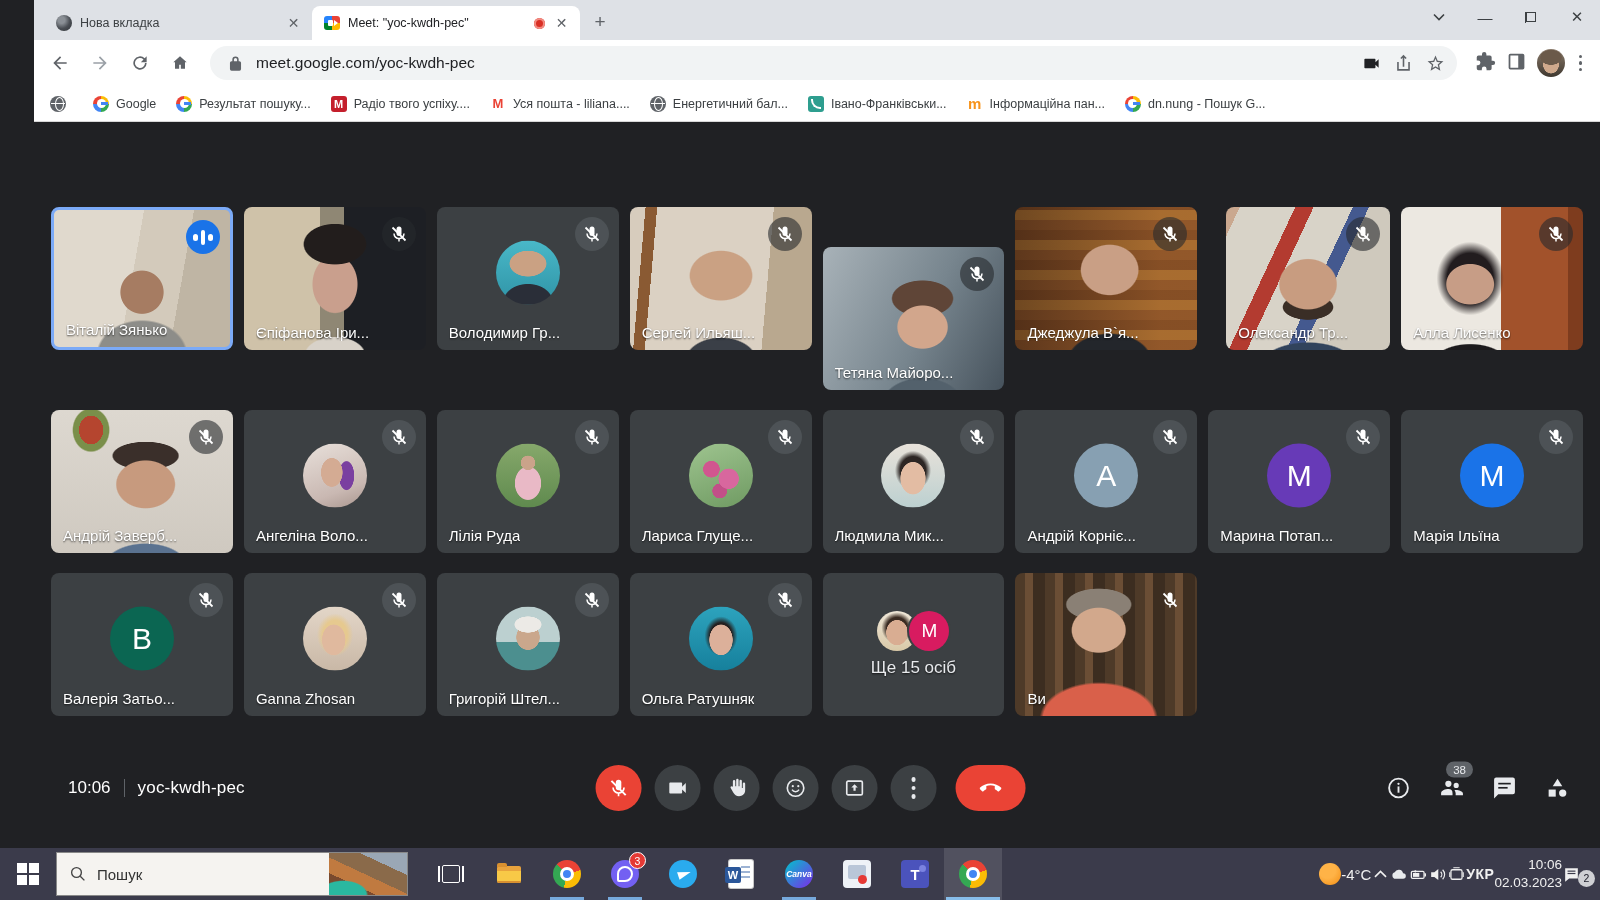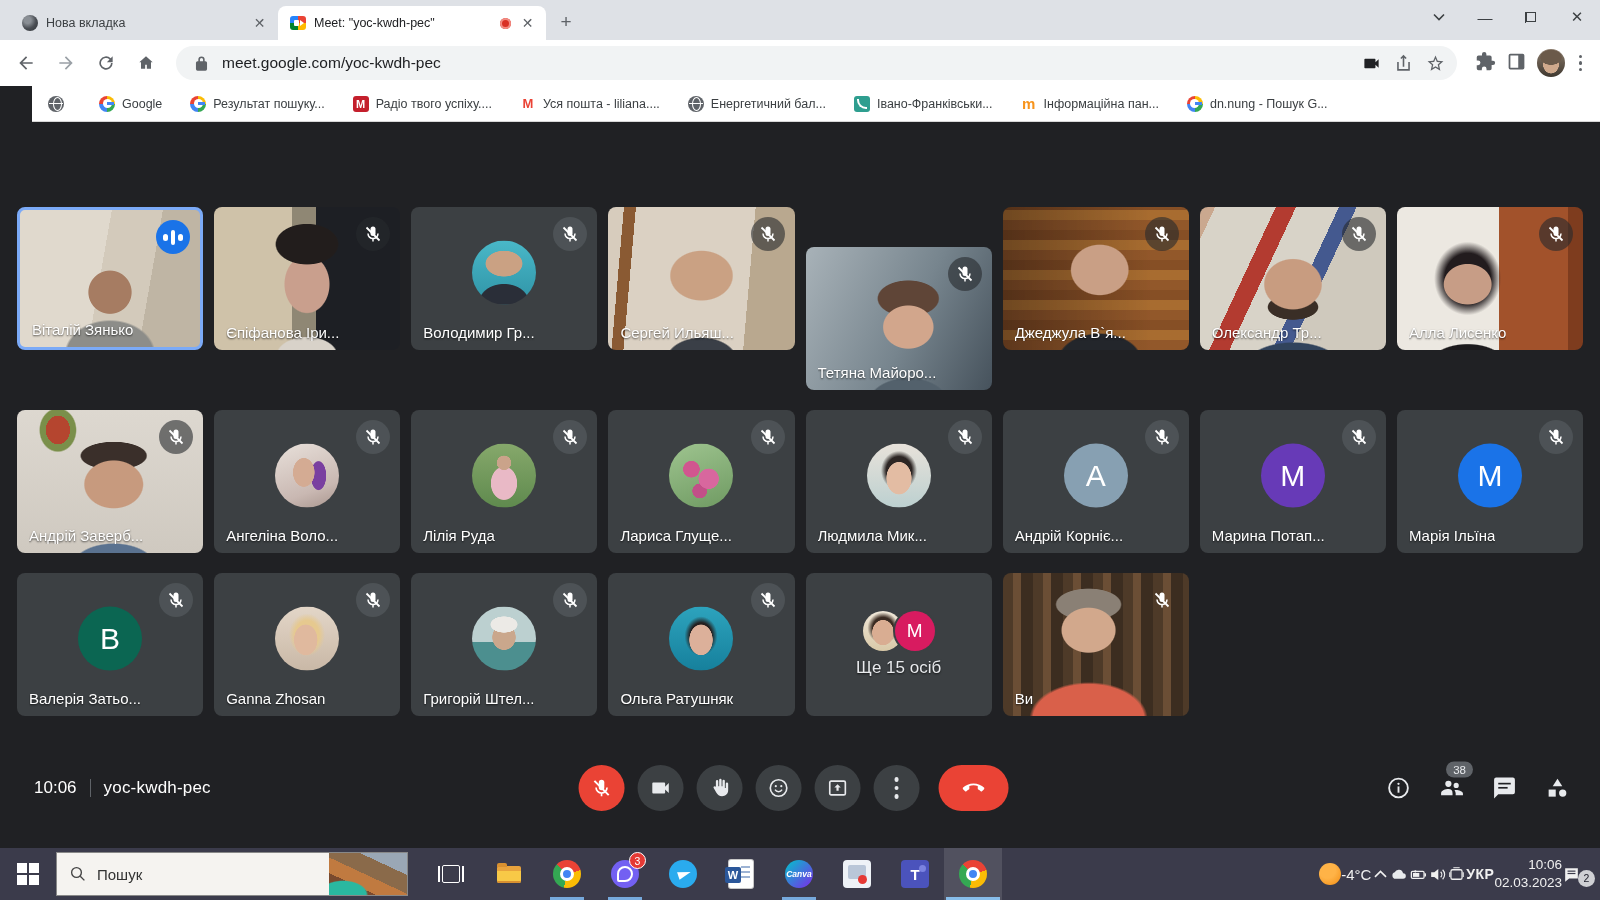--- a/index.html
+++ b/index.html
@@ -1,17 +1,17 @@
 <!DOCTYPE html>
 <html><head>
 <meta charset="utf-8">
 <style>
   html,body{margin:0;padding:0;background:#000;}
   *{box-sizing:border-box;font-family:"Liberation Sans",sans-serif;}
-  .screen{position:relative;width:1600px;height:900px;overflow:hidden;background:#202124;}
+  .screen{position:relative;width:1600px;height:900px;overflow:hidden;background:#202124;padding-left:34px;}
 
   
   .tabstrip{height:40px;background:#dee1e6;display:flex;align-items:flex-end;padding-left:10px;position:relative;}
   .tab{display:flex;align-items:center;gap:8px;height:34px;width:268px;padding:0 10px 0 12px;border-radius:8px 8px 0 0;font-size:12.5px;color:#3c4043;}
   .tab.active{background:#fff;color:#202124;}
   .tab .title{flex:1;white-space:nowrap;overflow:hidden;text-overflow:ellipsis;}
   .tab-close{width:17px;height:17px;border-radius:50%;display:flex;align-items:center;justify-content:center;color:#5f6368;font-size:14px;line-height:1;}
   .fav-dark{width:16px;height:16px;border-radius:50%;background:radial-gradient(circle at 35% 32%,#8a8f95 0 22%,#4a4e54 55%,#2f3236 100%);flex:none;}
   .fav-meet{width:16px;height:14px;border-radius:3px;background:conic-gradient(from 0deg,#ea4335 0 25%,#ffba00 25% 50%,#00832d 50% 75%,#2684fc 75%);position:relative;flex:none;}
   .fav-meet::after{content:"";position:absolute;left:4px;top:4px;width:5px;height:6px;background:#fff;border-radius:1px;}
@@ -32,21 +32,21 @@
   .omnibox .url{flex:1;font-size:15.5px;color:#202124;}
   .obicon{width:22px;height:22px;display:flex;align-items:center;justify-content:center;flex:none;}
   .obicon svg{width:19px;height:19px;fill:#5f6368;}
   .toolbar-right{display:flex;align-items:center;gap:10px;padding:0 4px;}
   .toolbar-right svg{width:21px;height:21px;fill:#5f6368;}
   .profile-avatar{width:28px;height:28px;border-radius:50%;background:radial-gradient(ellipse 13px 9px at 50% 30%,#6b5a4a 0 80%,rgba(0,0,0,0) 85%),radial-gradient(ellipse 9px 11px at 50% 52%,#cfa98c 0 88%,rgba(0,0,0,0) 92%),linear-gradient(180deg,#8a7a6a,#3f3830);}
   .menu-dots{display:flex;flex-direction:column;gap:3px;padding:4px;}
   .menu-dots i{width:3.5px;height:3.5px;border-radius:50%;background:#5f6368;}
 
   
-  .bookmarks{height:36px;background:#fff;display:flex;align-items:center;gap:28px;padding:0 16px;border-bottom:1px solid #d7d7d7;margin-left:32px;}
+  .bookmarks{height:36px;background:#fff;display:flex;align-items:center;gap:20px;padding:0 16px;border-bottom:1px solid #d7d7d7;}
   .bm{display:flex;align-items:center;gap:7px;font-size:12.5px;color:#3c4043;white-space:nowrap;}
   .bm-ico{width:16px;height:16px;border-radius:3px;display:inline-flex;align-items:center;justify-content:center;position:relative;flex:none;}
   .bm-ico.globe{border-radius:50%;background:#5f6368;}
   .bm-ico.globe::before{content:"";position:absolute;left:1px;right:1px;top:7px;height:1.5px;background:#fff;}
   .bm-ico.globe::after{content:"";position:absolute;left:4.5px;top:1px;bottom:1px;width:7px;border:1.2px solid #fff;border-radius:50%;}
   .bm-ico.g{border-radius:50%;background:conic-gradient(from -90deg,#ea4335 0 25%,#fbbc05 25% 50%,#34a853 50% 75%,#4285f4 75%);}
   .bm-ico.g::after{content:"";position:absolute;inset:3.5px;border-radius:50%;background:#fff;}
   .bm-ico.g::before{content:"";position:absolute;right:1px;top:6.5px;width:7px;height:3px;background:#4285f4;z-index:1;}
   .bm-ico.gmail::after{content:"M";color:#ea4335;font-weight:bold;font-size:13px;}
   .bm-ico.radio{background:#c41f2c;}
@@ -77,21 +77,21 @@
   .more-wrap .sm.ltr{margin-left:-8px;box-shadow:0 0 0 2px #3c4043;}
   .more-wrap .sm i{font-style:normal;color:#fff;font-size:19px;font-weight:500;}
 
   
   .vitaliy{background:radial-gradient(circle 23px at 50% 60%,#a67c62 0 92%,rgba(0,0,0,0) 96%),radial-gradient(ellipse 62px 48px at 50% 106%,#8d8d89 0 70%,rgba(0,0,0,0) 74%),linear-gradient(100deg,#e0d9cd 0 45%,#d3cabb 45% 70%,#bfb5a4 70%);}
   .epifanova{background:radial-gradient(ellipse 34px 22px at 50% 26%,#221d1c 0 90%,rgba(0,0,0,0) 94%),radial-gradient(ellipse 25px 32px at 50% 54%,#c99f8d 0 88%,rgba(0,0,0,0) 92%),radial-gradient(ellipse 42px 26px at 50% 104%,#d8d2c9 0 70%,rgba(0,0,0,0) 74%),linear-gradient(90deg,#cfc2a9 0 42%,#8f8774 42% 55%,#1d1f24 55%);}
   .volodymyr{background:radial-gradient(ellipse 20px 14px at 50% 36%,#caa183 0 90%,rgba(0,0,0,0) 94%),radial-gradient(ellipse 30px 22px at 50% 96%,#2a2e38 0 80%,rgba(0,0,0,0) 84%),linear-gradient(180deg,#49b8c8,#2f93a6);}
   .sergey{background:radial-gradient(ellipse 34px 27px at 50% 48%,#caa183 0 90%,rgba(0,0,0,0) 94%),radial-gradient(ellipse 48px 32px at 50% 108%,#3a3f47 0 72%,rgba(0,0,0,0) 76%),linear-gradient(95deg,#d7ccbd 0 8%,#8a5a33 8% 14%,#dbd1c3 14% 74%,#b9a88f 74%);}
   .tetyana{background:radial-gradient(ellipse 28px 24px at 55% 56%,#d2a68c 0 88%,rgba(0,0,0,0) 92%),radial-gradient(ellipse 34px 20px at 55% 36%,#5f4537 0 88%,rgba(0,0,0,0) 92%),radial-gradient(ellipse 52px 34px at 55% 110%,#53616c 0 75%,rgba(0,0,0,0) 79%),linear-gradient(115deg,#a8b2b8,#77858e 55%,#46525c);margin-top:40px;}
   .dzhedzhula{background:radial-gradient(ellipse 32px 28px at 52% 44%,#c99f85 0 88%,rgba(0,0,0,0) 92%),radial-gradient(ellipse 54px 36px at 52% 108%,#23262b 0 75%,rgba(0,0,0,0) 79%),linear-gradient(90deg,rgba(40,20,5,.35),rgba(255,150,50,.18) 80%),repeating-linear-gradient(0deg,#7a4a28 0 10px,#95632f 10px 20px,#6b3f22 20px 30px);}
-  .oleksandrtr{background:radial-gradient(ellipse 32px 28px at 50% 54%,#c89c80 0 88%,rgba(0,0,0,0) 92%),radial-gradient(ellipse 28px 14px at 50% 70%,#3a2e26 0 88%,rgba(0,0,0,0) 92%),radial-gradient(ellipse 62px 32px at 50% 112%,#31435c 0 75%,rgba(0,0,0,0) 79%),linear-gradient(115deg,#caa88f 0 6%,#d8d3c8 6% 30%,#b33b30 30% 38%,#d8d3c8 38% 55%,#44598f 55% 62%,#cfc9bd 62%);}
+  .oleksandrtr{background:radial-gradient(ellipse 32px 28px at 50% 54%,#c89c80 0 88%,rgba(0,0,0,0) 92%),radial-gradient(ellipse 28px 14px at 50% 70%,#3a2e26 0 88%,rgba(0,0,0,0) 92%),radial-gradient(ellipse 62px 32px at 50% 112%,#31435c 0 75%,rgba(0,0,0,0) 79%),linear-gradient(115deg,#caa88f 0 6%,#d8d3c8 6% 30%,#b33b30 30% 38%,#d8d3c8 38% 55%,#44598f 55% 62%,#cfc9bd 62%);margin-left:18px;}
   .sofiia{background:radial-gradient(ellipse 22px 28px at 50% 44%,#cda692 0 88%,rgba(0,0,0,0) 92%),radial-gradient(ellipse 42px 58px at 50% 58%,#201a18 0 80%,rgba(0,0,0,0) 90%),linear-gradient(100deg,#d3c6b2,#b5a68f 75%,#958468);}
   .alla{background:radial-gradient(ellipse 26px 22px at 38% 54%,#c79d86 0 90%,rgba(0,0,0,0) 94%),radial-gradient(ellipse 42px 46px at 38% 50%,#221c1e 0 55%,rgba(0,0,0,0) 80%),radial-gradient(ellipse 52px 28px at 38% 110%,#1c1a1c 0 70%,rgba(0,0,0,0) 74%),linear-gradient(90deg,#ece8e1 0 55%,#a2522b 55% 92%,#7e3c1e 92%);}
   .andriyz{background:radial-gradient(ellipse 32px 26px at 52% 52%,#c79a7e 0 90%,rgba(0,0,0,0) 94%),radial-gradient(ellipse 38px 16px at 52% 32%,#3a2f2a 0 85%,rgba(0,0,0,0) 89%),radial-gradient(ellipse 56px 32px at 52% 110%,#5a7290 0 72%,rgba(0,0,0,0) 76%),radial-gradient(ellipse 22px 26px at 22% 14%,#b5452f 0 55%,#7a8f4a 55% 80%,rgba(0,0,0,0) 86%),linear-gradient(180deg,#ddd8d0,#cfc9c0);}
   .anhelina{background:radial-gradient(ellipse 12px 16px at 45% 45%,#d4ab93 0 88%,rgba(0,0,0,0) 92%),radial-gradient(ellipse 9px 17px at 68% 50%,#7a3fa0 0 82%,rgba(0,0,0,0) 88%),linear-gradient(160deg,#e8e0da,#c9b8b2 70%,#a8958e);}
   .liliya{background:radial-gradient(circle 8px at 50% 30%,#caa38a 0 88%,rgba(0,0,0,0) 92%),radial-gradient(ellipse 15px 19px at 50% 62%,#e9b9c6 0 85%,rgba(0,0,0,0) 90%),linear-gradient(180deg,#86a86b,#5f8a4e);}
   .larysa{background:radial-gradient(circle 9px at 35% 40%,#d1568f 0 90%,rgba(0,0,0,0) 95%),radial-gradient(circle 11px at 62% 55%,#d8679e 0 90%,rgba(0,0,0,0) 95%),radial-gradient(circle 8px at 48% 74%,#c24f88 0 90%,rgba(0,0,0,0) 95%),linear-gradient(160deg,#9ec48f,#6f9a62);}
   .lyudmyla{background:radial-gradient(ellipse 14px 18px at 50% 54%,#e3bca3 0 88%,rgba(0,0,0,0) 92%),radial-gradient(ellipse 22px 24px at 50% 42%,#2d2624 0 58%,rgba(0,0,0,0) 82%),linear-gradient(180deg,#e8e2da,#bcd0d0);}
   .oleksandrbu{background:radial-gradient(ellipse 15px 12px at 50% 42%,#c9a086 0 88%,rgba(0,0,0,0) 92%),radial-gradient(ellipse 24px 17px at 50% 92%,#23211f 0 80%,rgba(0,0,0,0) 86%),linear-gradient(160deg,#c9c25a,#8a9a3e 60%,#6f7e33);}
   .ganna{background:radial-gradient(ellipse 13px 17px at 48% 52%,#e0b99e 0 88%,rgba(0,0,0,0) 92%),radial-gradient(ellipse 22px 26px at 50% 44%,#e6c98f 0 55%,rgba(0,0,0,0) 82%),linear-gradient(180deg,#e3d6c8,#c9b8a6);}
   .hryhoriy{background:radial-gradient(ellipse 15px 9px at 50% 28%,#eceae6 0 88%,rgba(0,0,0,0) 92%),radial-gradient(ellipse 13px 14px at 50% 48%,#caa78c 0 88%,rgba(0,0,0,0) 92%),linear-gradient(180deg,#bcd0d0 0 55%,#4c8f8f 55%);}

